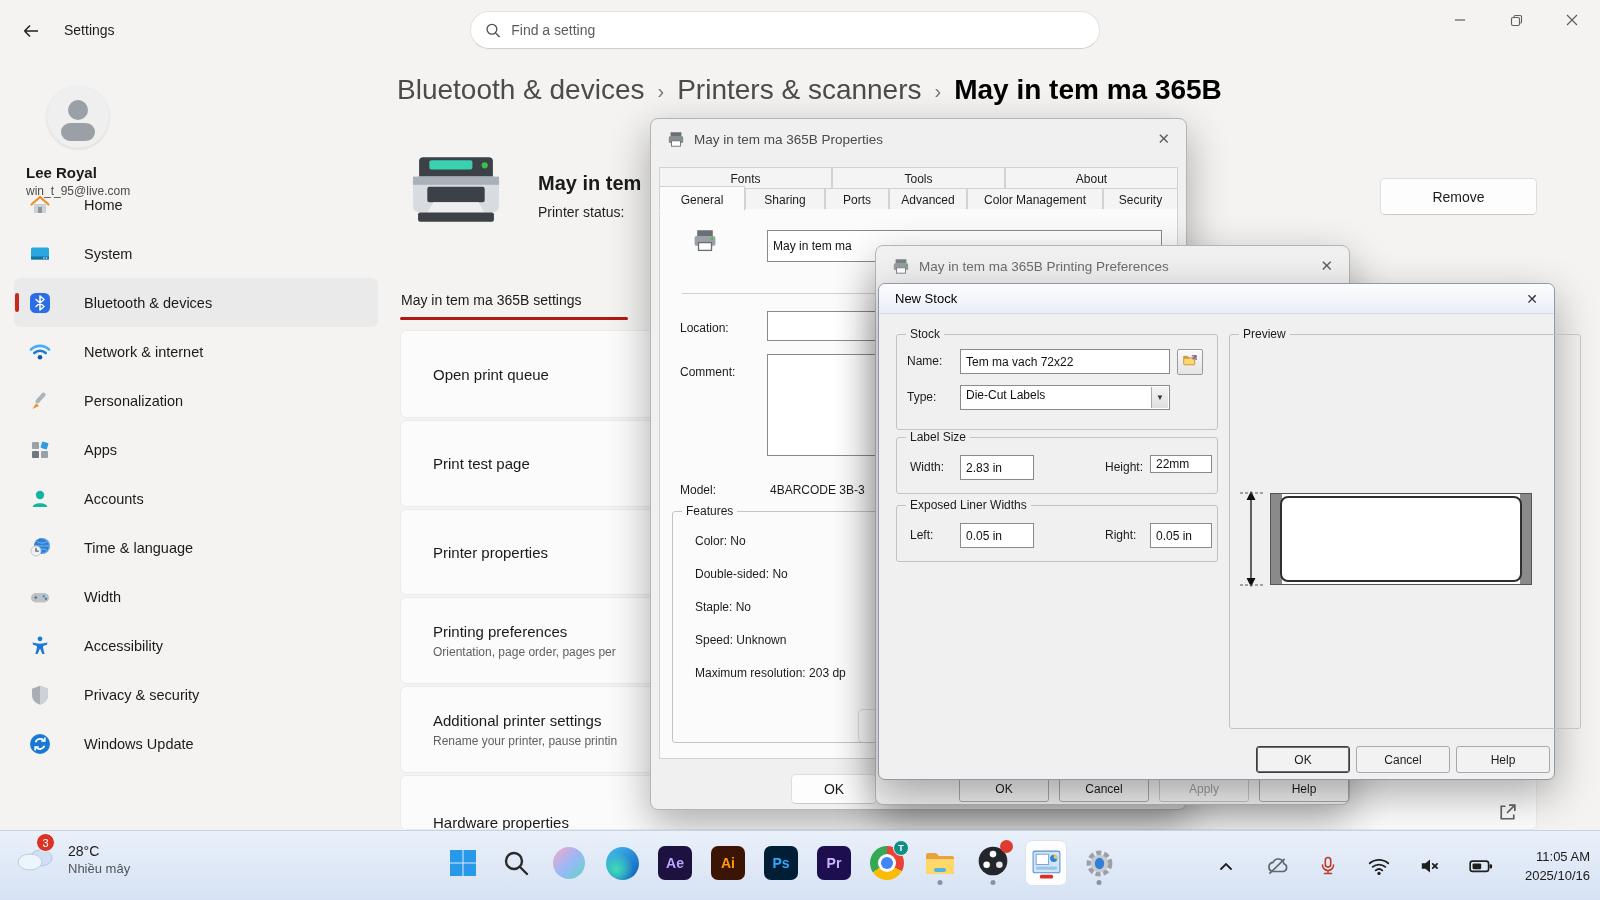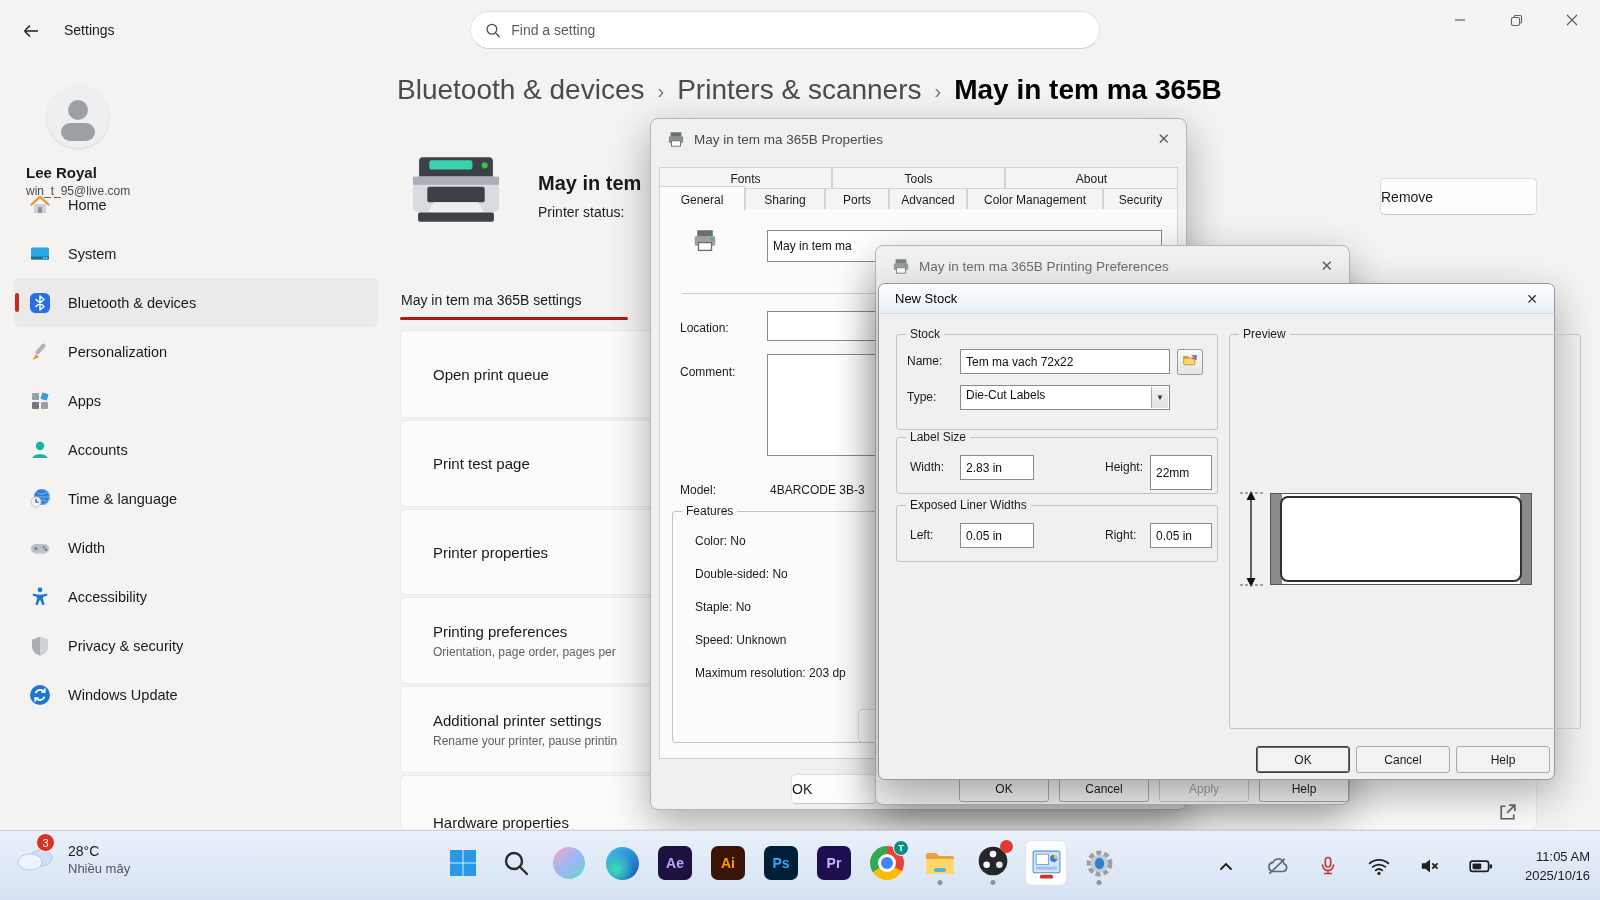--- a/index.html
+++ b/index.html
@@ -15,34 +15,34 @@
   .win-controls { position:absolute; right:0; top:0; display:flex; }
   .win-controls .wc { width:56px; height:40px; display:flex; align-items:center; justify-content:center; color:#5f5f5f; }
 
   .profile { position:absolute; left:26px; top:86px; display:flex; align-items:center; gap:16px;flex-direction:column; }
   .avatar { width:62px; height:62px; border-radius:50%; background:#efefef; overflow:hidden; box-shadow:0 1px 3px rgba(0,0,0,.12); }
   .profile .name { font-size:15px; font-weight:bold; color:#1b1b1b; }
   .profile .email { font-size:12px; color:#4c4c4c; margin-top:3px; }
 
   
   .sidebar { position:absolute; left:14px; top:180px; width:364px; }
-  .nav-item { position:relative; height:49px; display:flex; align-items:center; gap:16px; padding-left:14px; border-radius:6px; font-size:14.5px; color:#1b1b1b; }
+  .nav-item { position:relative; height:49px; display:flex; align-items:center; gap:32px; padding-left:14px; border-radius:6px; font-size:14.5px; color:#1b1b1b; }
   .nav-item.selected { background:#eaeaea; }
   .nav-item.selected::before { content:""; position:absolute; left:1px; top:15px; width:3.5px; height:19px; border-radius:2px; background:#c42b1c; }
   .nav-item .nicon { width:24px; height:24px; flex:0 0 24px; }
 
   
   .breadcrumb { position:absolute; left:397px; top:74px; display:flex; align-items:center; gap:13px; font-size:28px; color:#4b4b4b; }
   .breadcrumb .sep { font-size:20px; color:#767676; padding-top:3px; }
   .breadcrumb .current { color:#000; font-weight:bold; }
 
   .printer-hero { position:absolute; left:404px; top:152px; }
   .printer-title { position:absolute; left:538px; top:172px; font-size:20px; font-weight:bold; color:#1b1b1b; white-space:nowrap; }
   .printer-status { position:absolute; left:538px; top:204px; font-size:14px; color:#1f1f1f; }
-  .btn-fluent { background:#fdfdfd; border:1px solid #dedede; border-bottom-color:#c9c9c9; border-radius:5px; font-size:14px; color:#1b1b1b; text-align:left; font-family:inherit; }
+  .btn-fluent { background:#fdfdfd; border:1px solid #dedede; border-bottom-color:#c9c9c9; border-radius:5px; font-size:14px; color:#1b1b1b; text-align:center; font-family:inherit; }
   .remove-btn { position:absolute; left:1380px; top:178px; width:157px; height:37px; }
 
   .section-head { position:absolute; left:401px; top:292px; font-size:14px; color:#1b1b1b; }
   .section-underline { position:absolute; left:400px; top:317px; width:228px; height:2.5px; background:#ae1a0f; border-radius:2px; }
 
   .cards { position:absolute; left:400px; top:330px; width:1137px; }
   .card { background:#fbfbfb; border:1px solid #ebebeb; border-radius:6px; margin-bottom:2px; padding-left:32px; display:flex; flex-direction:column; justify-content:center; }
   .card .c-title { font-size:15px; color:#1a1a1a; }
   .card .c-sub { font-size:12px; color:#616161; margin-top:5px; }
   .external-icon { position:absolute; left:1496px; top:801px; }
@@ -176,20 +176,28 @@
     </div>
     <div class="nav-item selected">
       <svg class="nicon" viewBox="0 0 24 24">
           <rect x="2" y="2" width="20" height="20" rx="5.5" fill="#2b6de6"></rect>
           <path d="M12 5 V19 M12 5 L16 8.5 L8 15.5 M12 19 L16 15.5 L8 8.5" stroke="#fff" stroke-width="1.5" fill="none" stroke-linejoin="round" stroke-linecap="round"></path>
         </svg>
       <span>Bluetooth &amp; devices</span>
     </div>
     <div class="nav-item">
       <svg class="nicon" viewBox="0 0 24 24">
+          <path d="M3 9.5 A13 13 0 0 1 21 9.5" stroke="#45aef5" stroke-width="2.6" fill="none" stroke-linecap="round"></path>
+          <path d="M6.3 13 A8.5 8.5 0 0 1 17.7 13" stroke="#1a7bd4" stroke-width="2.6" fill="none" stroke-linecap="round"></path>
+          <circle cx="12" cy="17.3" r="2.3" fill="#11589e"></circle>
+        </svg>
+      <span>Network &amp; internet</span>
+    </div>
+    <div class="nav-item">
+      <svg class="nicon" viewBox="0 0 24 24">
           <rect x="10.4" y="2.5" width="4.2" height="13" rx="2" transform="rotate(42 12.5 9)" fill="#aeb3b9"></rect>
           <path d="M8.2 14.2 L11 17 L4.5 20 Z" fill="#e8912d"></path>
         </svg>
       <span>Personalization</span>
     </div>
     <div class="nav-item">
       <svg class="nicon" viewBox="0 0 24 24">
           <rect x="4" y="4" width="7" height="7" rx="1" fill="#9aa0a6"></rect>
           <rect x="4" y="13" width="7" height="7" rx="1" fill="#70767c"></rect>
           <rect x="13" y="13" width="7" height="7" rx="1" fill="#9aa0a6"></rect>
@@ -398,21 +406,21 @@
         <span>Die-Cut Labels</span>
         <span class="combo-arrow">▼</span>
       </div>
     </div>
 
     <div class="grp" style="left:17px; top:153px; width:322px; height:57px">
       <div class="legend">Label Size</div>
       <div class="w32-label" style="left:13px; top:22px">Width:</div>
       <input class="field" style="left: 63px; top: 17px; width: 74px; height: 25px;" value="2.83 in">
       <div class="w32-label" style="left:208px; top:22px">Height:</div>
-      <input class="field" style="left: 253px; top: 17px; width: 62px; height: 35px;" value="22mm">
+      <input class="field" style="left: 253px; top: 17px; width: 62px; height: 18px;" value="22mm">
     </div>
 
     <div class="grp" style="left:17px; top:221px; width:322px; height:57px">
       <div class="legend">Exposed Liner Widths</div>
       <div class="w32-label" style="left:13px; top:22px">Left:</div>
       <input class="field" style="left: 63px; top: 17px; width: 74px; height: 25px;" value="0.05 in">
       <div class="w32-label" style="left:208px; top:22px">Right:</div>
       <input class="field" style="left: 253px; top: 17px; width: 62px; height: 25px;" value="0.05 in">
     </div>
 

